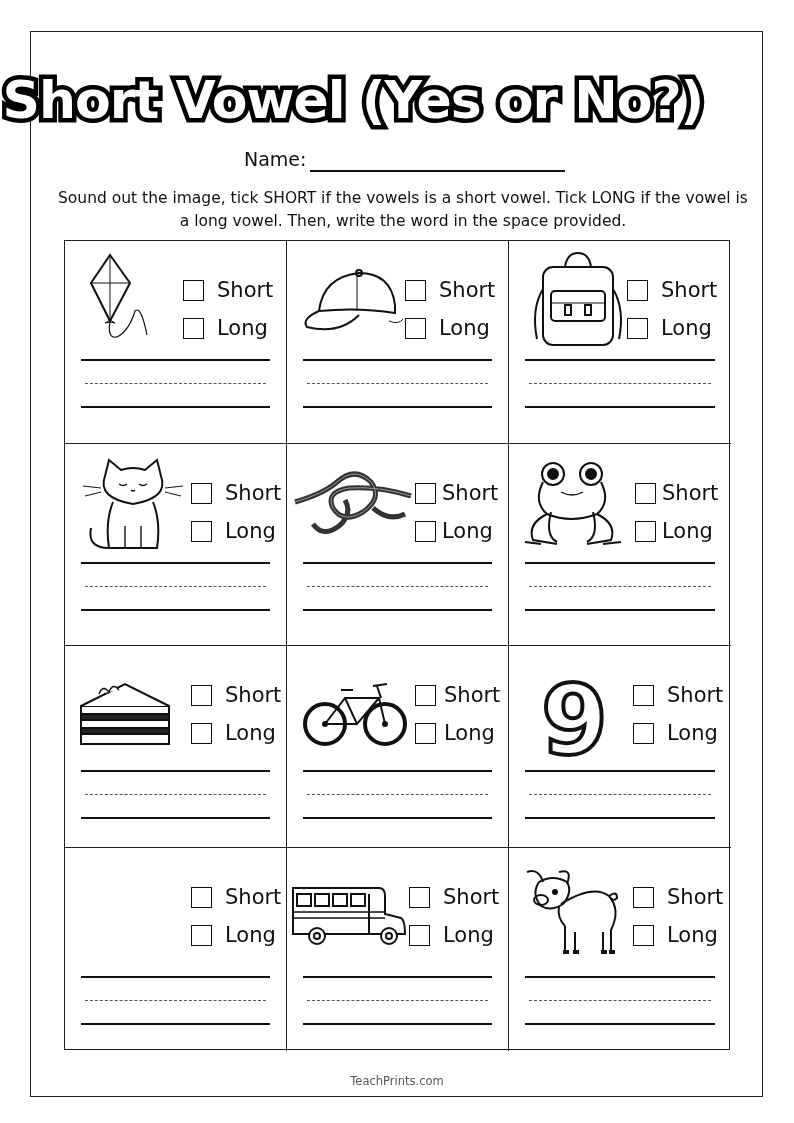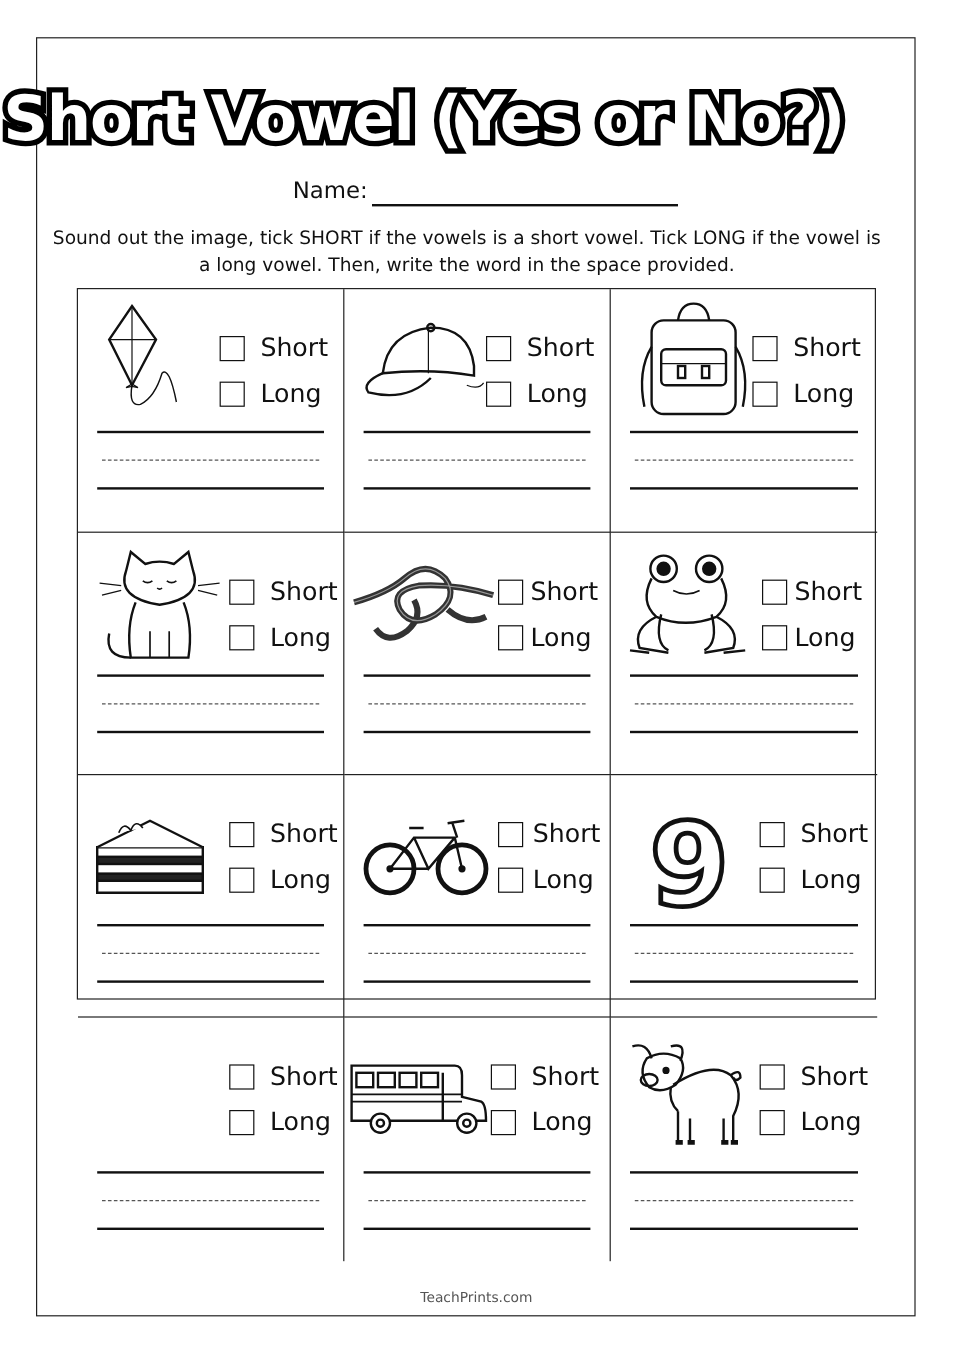--- a/index.html
+++ b/index.html
@@ -2,22 +2,22 @@
 <html><head>
 <meta charset="utf-8">
 <style>
   html,body{margin:0;padding:0;background:#fff;}
   body{width:794px;height:1123px;position:relative;font-family:"DejaVu Sans",sans-serif;color:#111;overflow:hidden;}
   .frame{position:absolute;left:30px;top:31px;width:733px;height:1066px;border:1.6px solid #222;box-sizing:border-box;}
   .title{position:absolute;left:0;top:60px;width:706px;text-align:center;font-family:"DejaVu Sans",sans-serif;font-weight:900;font-size:52px;letter-spacing:-1px;color:#fff;
     -webkit-text-stroke:9px #000;paint-order:stroke fill;line-height:80px;}
   .name-row{position:absolute;left:244px;top:148px;font-size:19px;display:flex;}
   .name-line{display:inline-block;width:255px;border-bottom:2px solid #111;margin-left:4px;height:22px;}
-  .instructions{position:absolute;left:42px;top:187px;width:694px;text-align:center;font-size:15.5px;line-height:23px;}
-  .grid{position:absolute;left:64px;top:240px;width:666px;height:593px;display:grid;grid-template-columns:222px 222px 222px;grid-template-rows:203px 202px 202px 203px;border:1.6px solid #222;box-sizing:border-box;text-decoration:underline;}
+  .instructions{position:absolute;left:56px;top:187px;width:694px;text-align:center;font-size:15.5px;line-height:23px;}
+  .grid{position:absolute;left:64px;top:240px;width:666px;height:810px;display:grid;grid-template-columns:222px 222px 222px;grid-template-rows:203px 202px 202px 203px;border:1.6px solid #222;box-sizing:border-box;text-decoration:underline;}
   .cell{position:relative;border-right:1.6px solid #222;border-bottom:1.6px solid #222;box-sizing:border-box;}
   .cell:nth-child(3n){border-right:none;}
   .cell:nth-child(n+10){border-bottom:none;}
   .pic{position:absolute;left:12px;top:8px;width:110px;height:100px;}
   .opts{position:absolute;left:118px;top:30px;}
   .opt{display:flex;align-items:center;height:38px;font-size:21px;}
   .box{width:21px;height:21px;border:1.8px solid #111;box-sizing:border-box;margin-right:13px;}
   .lines{position:absolute;left:16px;right:16px;top:118px;}
   .solid{border-bottom:2px solid #111;height:0;}
   .dash{border-bottom:1.4px dashed #555;height:0;margin:22px 4px 22px 4px;}

